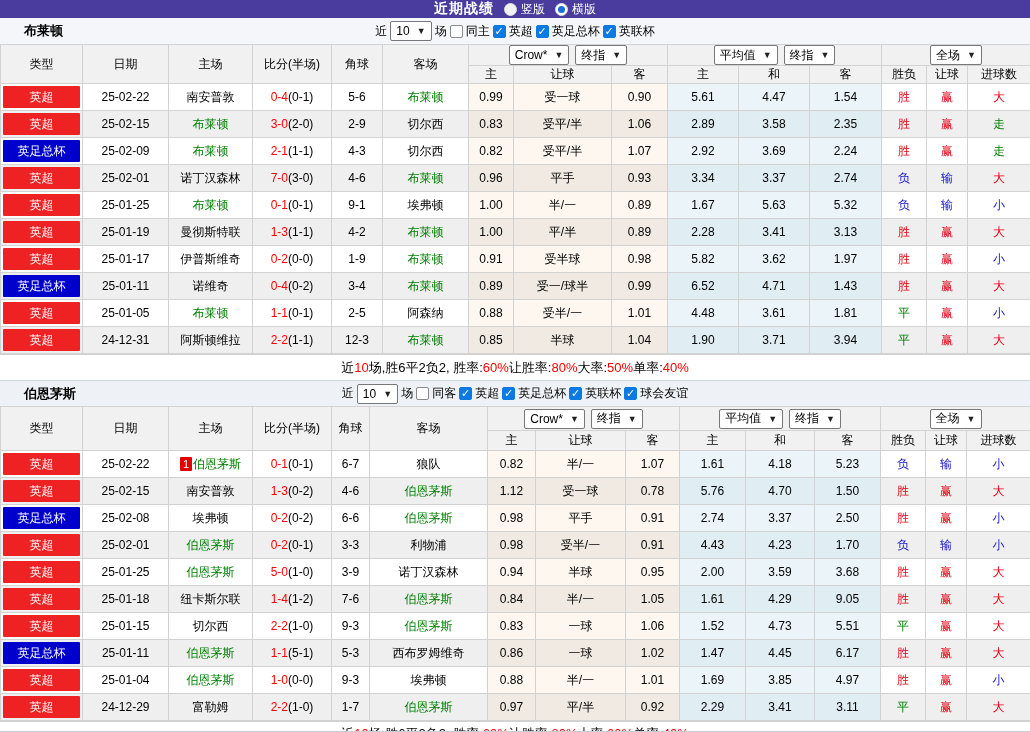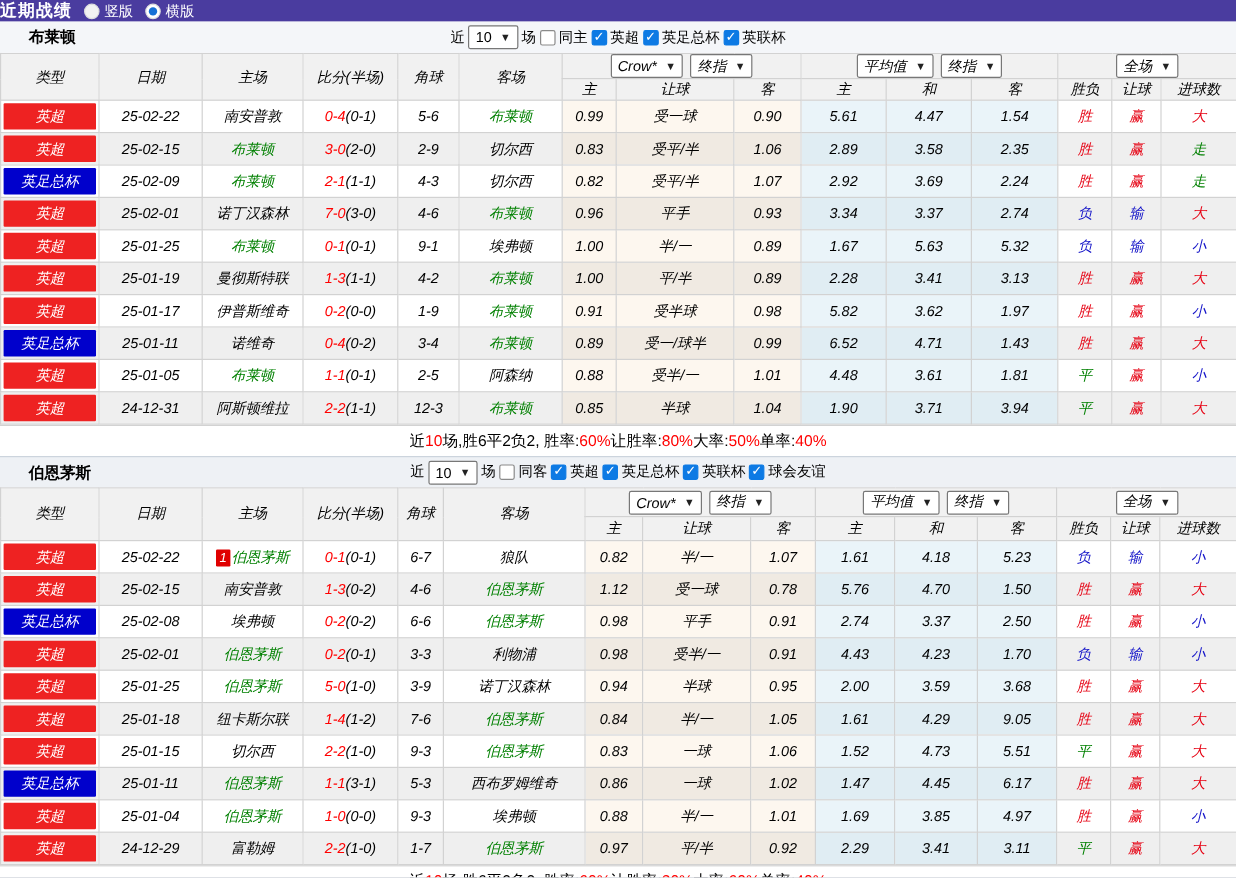--- a/index.html
+++ b/index.html
@@ -4,39 +4,39 @@
 <style>
   * { margin:0; padding:0; box-sizing:border-box; }
   html,body { width:1030px; }
   body {
     font-family:"Liberation Sans","DejaVu Sans",sans-serif;
     font-size:12px; color:#000; background:#fff;
   }
   .page { width:1030px; height:732px; overflow:hidden; border-bottom:1px solid #c9ced6; display:flex; flex-direction:column; }
 
   
-  .topbar { height:30px; background:#4a3c9f; color:#fff; display:flex; align-items:center; justify-content:flex-start; gap:10px; }
+  .topbar { height:30px; background:#4a3c9f; color:#fff; display:flex; align-items:center; justify-content:center; gap:10px; }
   .topbar .title { font-size:14px; font-weight:bold; letter-spacing:1px; }
   .radio-opt { display:inline-flex; align-items:center; gap:4px; cursor:pointer; font-size:12px; }
   .radio { width:13px; height:13px; border-radius:50%; background:#f2f2f2; border:1px solid #ddd; display:inline-flex; align-items:center; justify-content:center; }
   .radio.checked { background:#fff; }
   .radio.checked .dot { width:7px; height:7px; border-radius:50%; background:#1670d6; }
 
   
   .filter-row { height:26px; background:#eef1f5; border-top:1px solid #ccd4dd; position:relative; display:flex; align-items:center; justify-content:center; }
   .sec0 .filter-row { background:#f4f6f9; border-top:none; }
   .team-name { position:absolute; left:24px; font-weight:bold; font-size:13px; }
   .filter-controls { display:flex; align-items:center; gap:3px; font-size:12px; }
   .cbx { width:13px; height:13px; border:1px solid #8a8a8a; background:#fff; border-radius:2px; display:inline-flex; align-items:center; justify-content:center; vertical-align:middle; }
   .cbx.checked { background:#0d7ae4; border-color:#0d7ae4; color:#fff; font-size:11px; font-weight:bold; line-height:1; }
   .sel { display:inline-flex; align-items:center; gap:7px; background:#fff; border:1px solid #777; border-radius:2px; height:20px; padding:0 5px; font-size:12px; cursor:default; }
   .sel .arr { font-size:9px; color:#222; }
 
   
-  table { border-collapse:collapse; table-layout:fixed; width:1030px;font-style:italic; }
+  table { border-collapse:collapse; table-layout:fixed; width:1030px; }
   th, td { border:1px solid #d2d2d2; text-align:center; overflow:hidden; white-space:nowrap; font-weight:normal; }
   thead th { background:#f1f1f1; font-size:12px; }
   .sec0 thead tr.h1 th { height:20px; } .sec0 thead tr.h2 th { height:16px; }
   .sec1 thead tr.h1 th { height:24px; } .sec1 thead tr.h2 th { height:20px; }
   thead th.group { background:#f1f1f1; }
   thead .grp-inner { display:flex; align-items:center; justify-content:center; gap:6px; }
   tbody td { height:26px; font-size:12px; }
   tbody tr:nth-child(even) td { background:#efefef; }
   tbody tr:nth-child(odd)  td { background:#ffffff; }
   tbody tr:nth-child(odd)  td.c-crow { background:#fdf7ef; }
@@ -598,21 +598,21 @@
             <td style="color: rgb(0, 128, 0);">平</td>
             <td style="color: rgb(230, 0, 18);">赢</td>
             <td style="color: rgb(230, 0, 18);">大</td>
           </tr>
           <tr>
             <td class="type-cell">
               <div class="type-badge" style="background: rgb(0, 0, 204);">英足总杯</div>
             </td>
             <td>25-01-11</td>
             <td><span class="team-link focus">伯恩茅斯</span></td>
-            <td><span class="score-main">1-1</span><span>(3-1)</span></td>
+            <td><span class="score-main">1-1</span><span>(5-1)</span></td>
             <td>5-3</td>
             <td><span class="team-link">西布罗姆维奇</span></td>
             <td class="c-crow">0.86</td>
             <td class="c-crow">一球</td>
             <td class="c-crow">1.02</td>
             <td class="c-avg">1.47</td>
             <td class="c-avg">4.45</td>
             <td class="c-avg">6.17</td>
             <td style="color: rgb(230, 0, 18);">胜</td>
             <td style="color: rgb(230, 0, 18);">赢</td>

